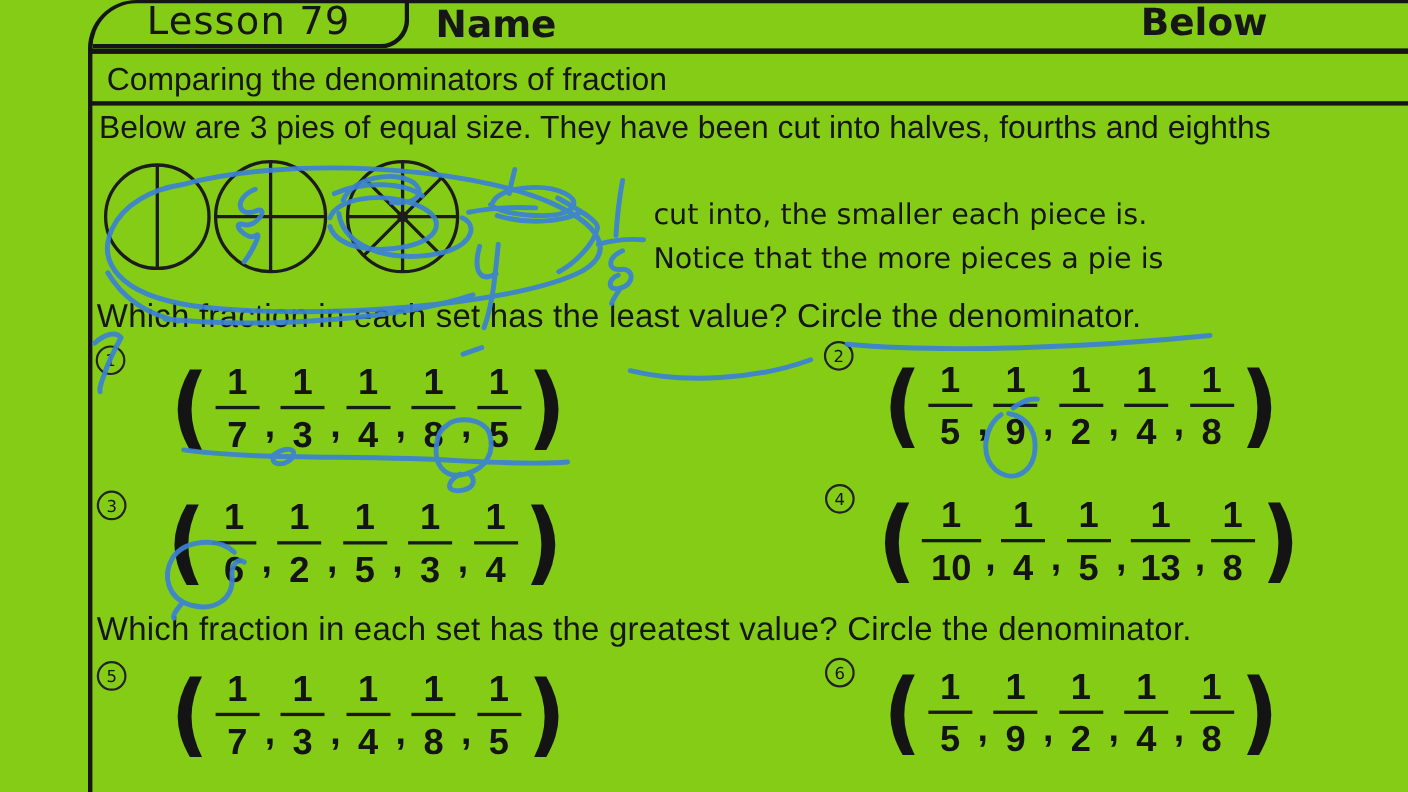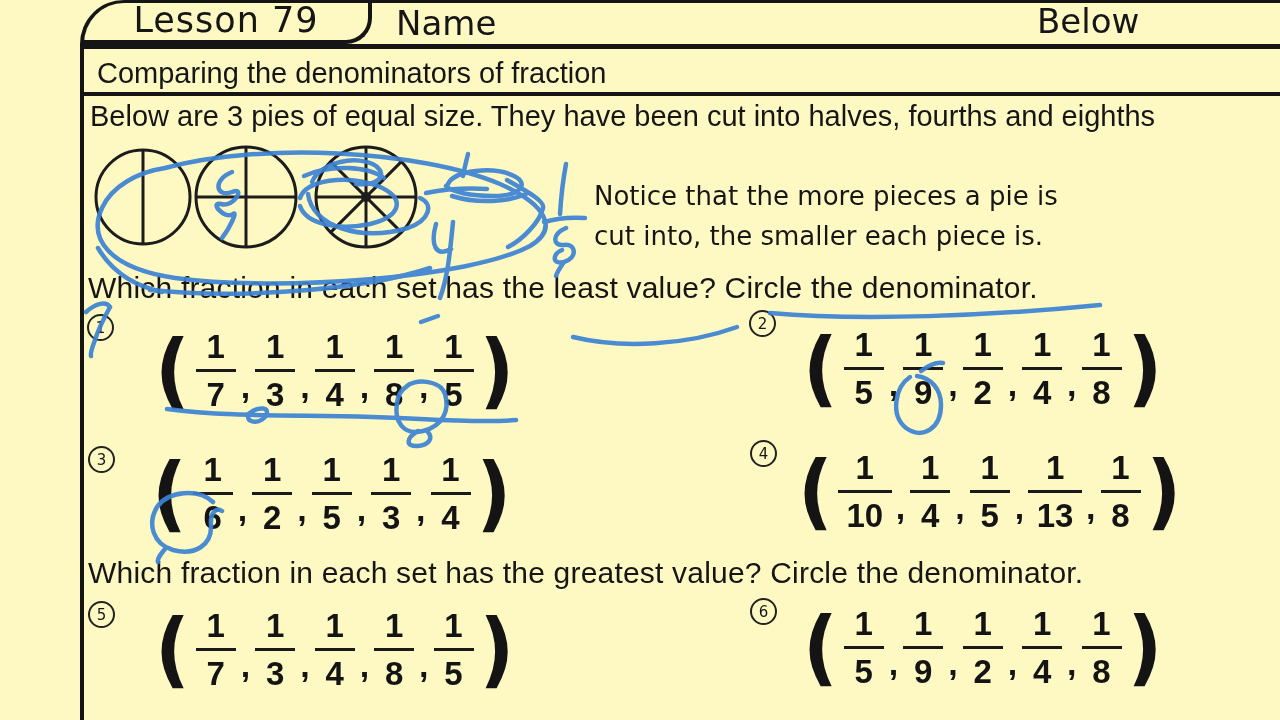--- a/index.html
+++ b/index.html
@@ -1,27 +1,27 @@
 <!DOCTYPE html>
 <html><head>
 <meta charset="utf-8">
 <style>
   html,body{margin:0;padding:0;background:#ffffff;}
-  .canvas{position:relative;width:1280px;height:720px;overflow:hidden;background:#fef9c3;
+  .canvas{position:relative;width:1280px;height:720px;overflow:hidden;background:#84cc16;
           font-family:"Liberation Sans",sans-serif;color:#161616;}
   .abs{position:absolute;white-space:nowrap;}
   
   .page-frame{position:absolute;left:80px;top:0;width:1198px;height:720px;
               border-left:4px solid #151515;border-top:3px solid #151515;
               border-top-left-radius:44px;z-index:1;}
   .lesson-tab{position:absolute;left:84px;top:0;width:284px;height:40px;
               border-right:4px solid #151515;border-bottom:4px solid #151515;
               border-bottom-right-radius:26px;display:flex;align-items:center;justify-content:center;
               font-family:"DejaVu Sans",sans-serif;font-size:35px;font-weight:500;letter-spacing:1px;z-index:2;}
-  .hdr{font-family:"DejaVu Sans",sans-serif;font-size:34px;font-weight:400;z-index:2;}
+  .hdr{font-family:"DejaVu Sans",sans-serif;font-size:34px;font-weight:700;z-index:2;}
   .rule{position:absolute;left:80px;width:1200px;background:#151515;z-index:2;}
   .rule1{top:44px;height:5px;}
   .rule2{top:92px;height:4px;}
   .title-line{left:97px;top:57px;font-size:29px;z-index:2;}
   .intro-line{left:90px;top:100px;font-size:29px;z-index:2;}
   .notice{left:594px;top:176px;font-family:"DejaVu Sans",sans-serif;font-size:26px;
           line-height:40px;z-index:2;}
   .prompt{font-size:30px;letter-spacing:.2px;z-index:2;}
   .prompt-least{left:88px;top:271px;}
   .prompt-greatest{left:88px;top:556px;}
@@ -56,22 +56,22 @@
   </div>
   <div class="abs hdr" style="left:396px;top:3px;">Name</div>
   <div class="abs hdr" style="left:1037px;top:1px;">Below</div>
   <div class="rule rule1"></div>
   <div class="rule rule2"></div>
 
   <div class="abs title-line">Comparing the denominators of fraction</div>
   <div class="abs intro-line">Below are 3 pies of equal size. They have been cut into halves, fourths and eighths</div>
 
   <div class="abs notice">
+    <div>cut into, the smaller each piece is.</div>
     <div>Notice that the more pieces a pie is</div>
-    <div>cut into, the smaller each piece is.</div>
   </div>
 
   <div class="abs prompt prompt-least">Which fraction in each set has the least value? Circle the denominator.</div>
   <div class="abs prompt prompt-greatest">Which fraction in each set has the greatest value? Circle the denominator.</div>
 
   <div id="problems-host">
       <div class="marker" style="left: 87px; top: 314px;">1</div>
       <div class="fracset" style="left: 152px; top: 324px;">
         <span class="paren">(</span>
         <span class="frac">

